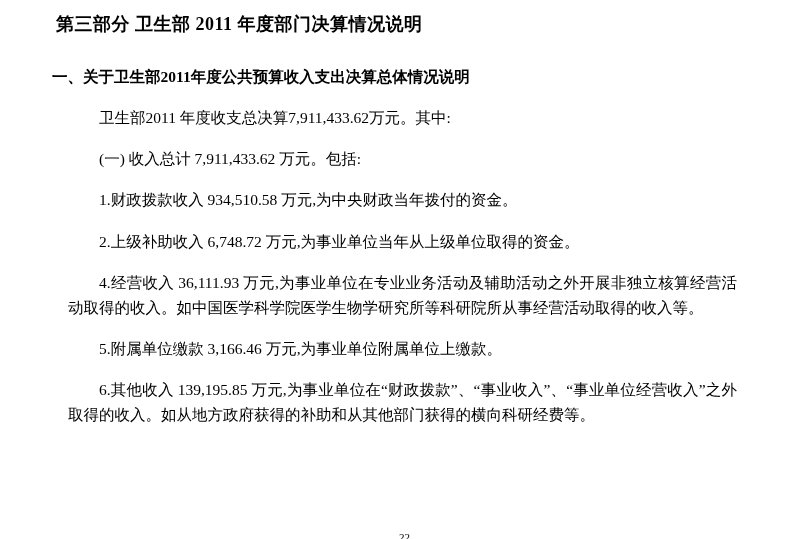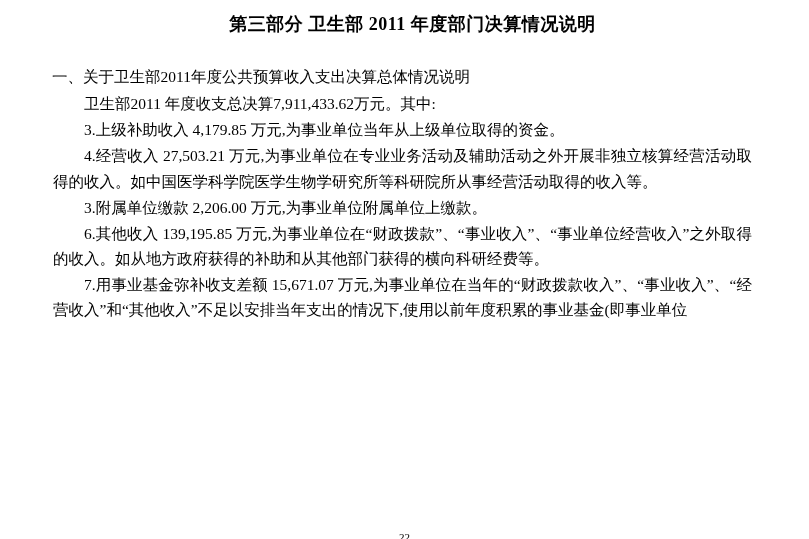--- a/index.html
+++ b/index.html
@@ -15,43 +15,43 @@
     overflow: hidden;
   }
   .page {
     position: relative;
     width: 809px;
     height: 539px;
     box-sizing: border-box;
     padding: 0;
   }
   .doc-title {
-    text-align: center;
+    text-align: left;
     font-size: 18px;
     font-weight: bold;
     letter-spacing: 0.5px;
     margin: 12px 0 0 16px;
     padding: 0 40px;
     line-height: 1.4;
   }
   .body-block {
     padding: 0 56px 0 52px;
     margin-top: 28px;
   }
   .section-heading {
     font-size: 15.5px;
-    font-weight: normal;
+    font-weight: bold;
     line-height: 1.55;
     margin: 0 0 2px 0;
     text-indent: 0;
   }
   p.para {
     font-size: 15.5px;
     line-height: 1.62;
-    margin: 1px;
+    margin: 16px;
     text-align: justify;
     text-justify: inter-ideograph;
     text-indent: 2em;
   }
   .page-number {
     position: absolute;
     bottom: 8px;
     left: 0;
     right: 0;
     text-align: center;
@@ -64,23 +64,24 @@
 
 <div class="page">
 
   <h1 class="doc-title">第三部分    卫生部 2011 年度部门决算情况说明</h1>
 
   <div class="body-block">
 
     <div class="section-heading">一、关于卫生部2011年度公共预算收入支出决算总体情况说明</div>
 
     <p class="para">卫生部2011 年度收支总决算7,911,433.62万元。其中:</p>
-    <p class="para">3.上级补助收入 4,179.85 万元,为事业单位当年从上级单位取得的资金。</p>
-    <p class="para">4.经营收入 27,503.21 万元,为事业单位在专业业务活动及辅助活动之外开展非独立核算经营活动取得的收入。如中国医学科学院医学生物学研究所等科研院所从事经营活动取得的收入等。</p>
-    <p class="para">3.附属单位缴款 2,206.00 万元,为事业单位附属单位上缴款。</p>
+    <p class="para">(一) 收入总计 7,911,433.62 万元。包括:</p>
+    <p class="para">1.财政拨款收入 934,510.58 万元,为中央财政当年拨付的资金。</p>
+    <p class="para">2.上级补助收入 6,748.72 万元,为事业单位当年从上级单位取得的资金。</p>
+    <p class="para">4.经营收入 36,111.93 万元,为事业单位在专业业务活动及辅助活动之外开展非独立核算经营活动取得的收入。如中国医学科学院医学生物学研究所等科研院所从事经营活动取得的收入等。</p>
+    <p class="para">5.附属单位缴款 3,166.46 万元,为事业单位附属单位上缴款。</p>
     <p class="para">6.其他收入 139,195.85 万元,为事业单位在“财政拨款”、“事业收入”、“事业单位经营收入”之外取得的收入。如从地方政府获得的补助和从其他部门获得的横向科研经费等。</p>
-    <p class="para">7.用事业基金弥补收支差额 15,671.07 万元,为事业单位在当年的“财政拨款收入”、“事业收入”、“经营收入”和“其他收入”不足以安排当年支出的情况下,使用以前年度积累的事业基金(即事业单位</p>
 
   </div>
 
   <div class="page-number">22</div>
 
 </div>
 
 </body></html>

